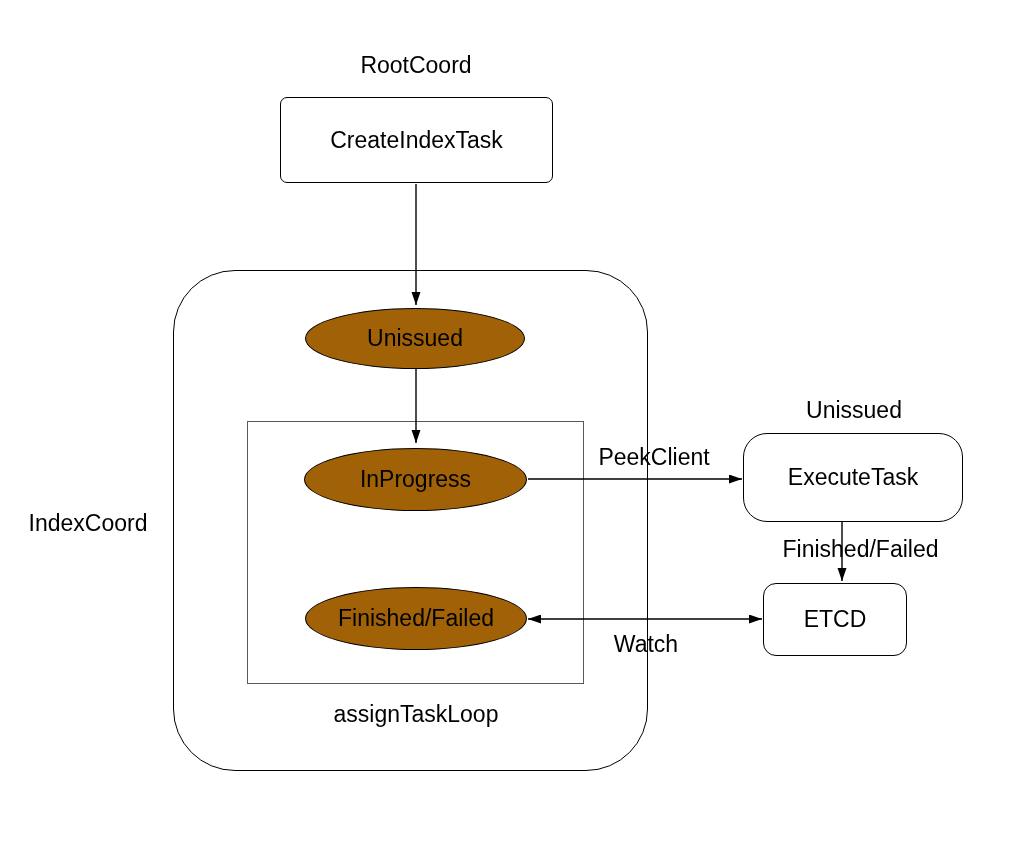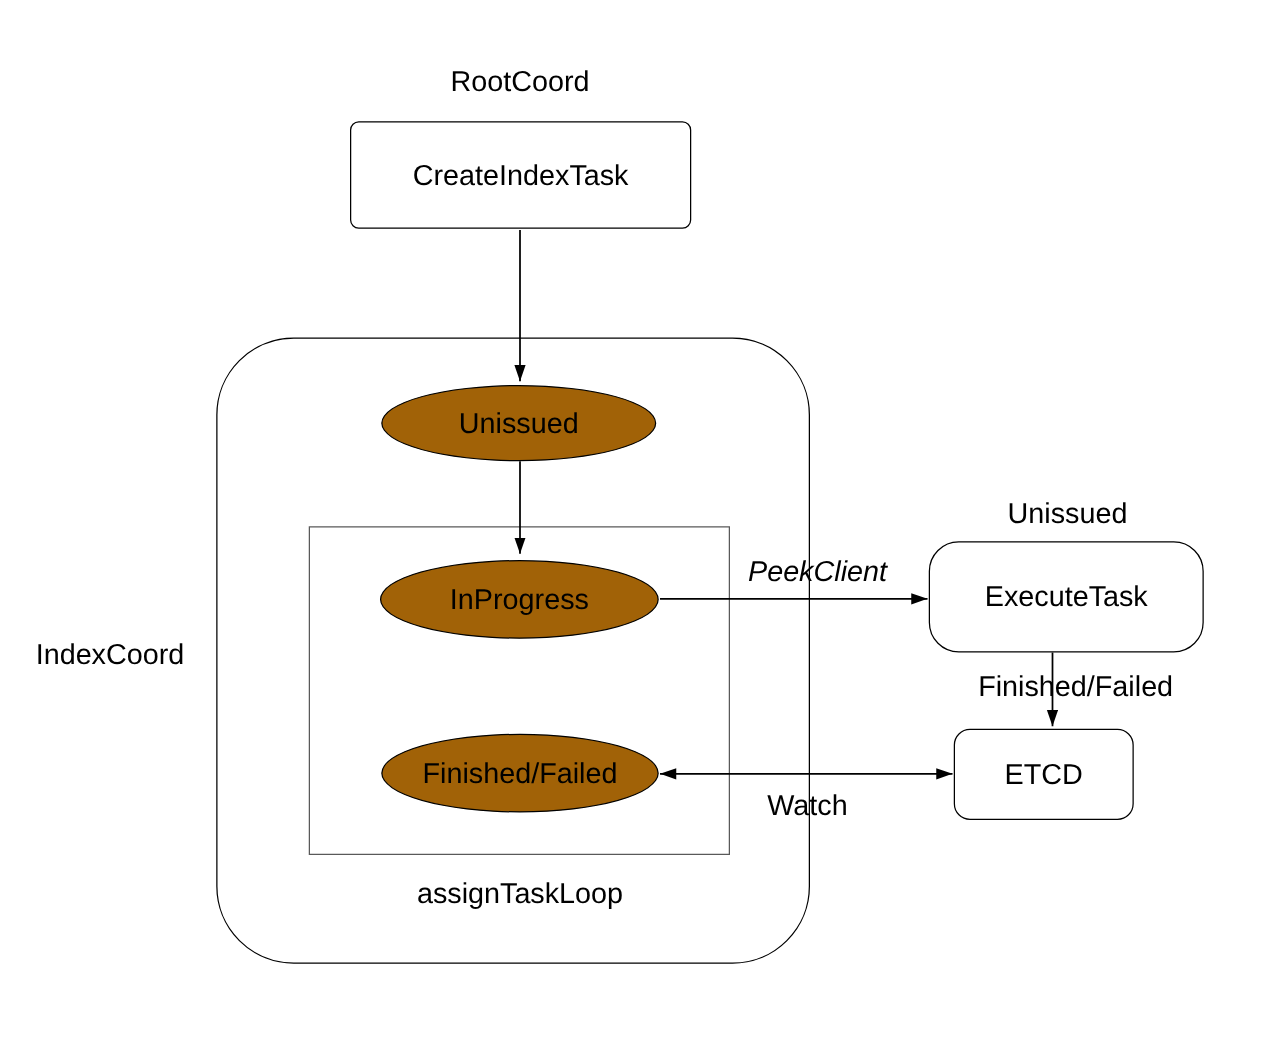--- a/index.html
+++ b/index.html
@@ -86,21 +86,21 @@
   <div class="ellipse" style="left:305px; top:308px; width:220px; height:61px;">Unissued</div>
 
   <div class="ellipse" style="left:304px; top:448px; width:223px; height:63px;">InProgress</div>
 
   <div class="ellipse" style="left:305px; top:587px; width:222px; height:63px;">Finished/Failed</div>
 
   <div class="node" style="left:743px; top:433px; width:220px; height:89px; border-radius:24px;">ExecuteTask</div>
 
   <div class="node" style="left:763px; top:583px; width:144px; height:73px; border-radius:13px;">ETCD</div>
 
-  <div class="lbl" style="left:554px; top:443px; width:200px;font-style:italic;">PeekClient</div>
+  <div class="lbl" style="left:554px; top:443px; width:200px;">PeekClient</div>
 
   <div class="lbl" style="left:758px; top:535px; width:205px;">Finished/Failed</div>
 
   <div class="lbl" style="left:596px; top:582px; width:100px;margin-top:48px;">Watch</div>
 
   <svg class="layer-svg" viewBox="0 0 1014 848" xmlns="http://www.w3.org/2000/svg">
     <defs>
       <marker id="arrowEnd" markerWidth="14" markerHeight="10" refX="13" refY="4.5" orient="auto" markerUnits="userSpaceOnUse">
         <path d="M0,0 L13,4.5 L0,9 Z" fill="#000000"></path>
       </marker>

